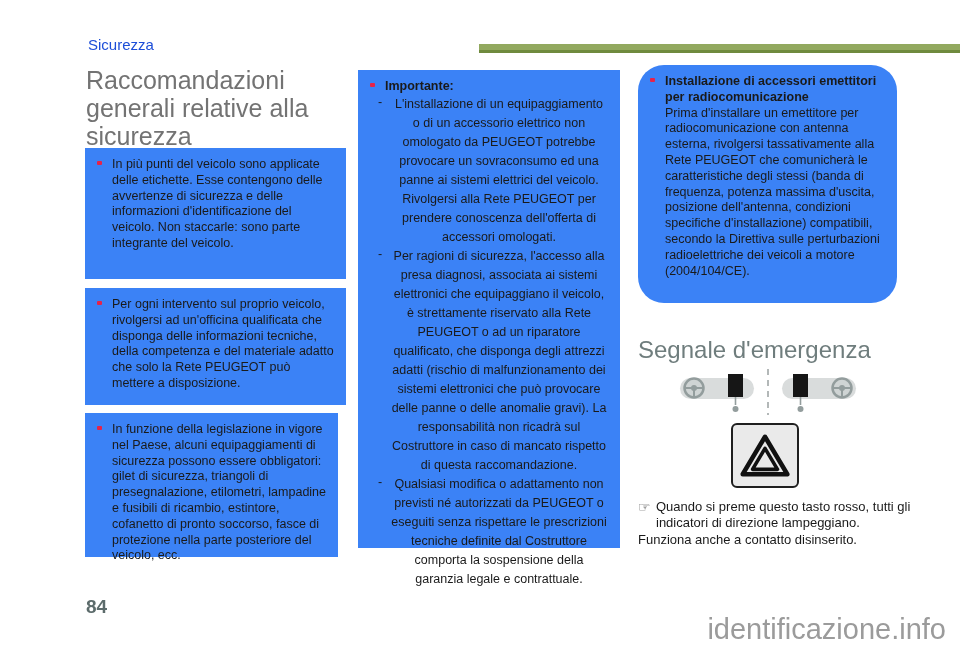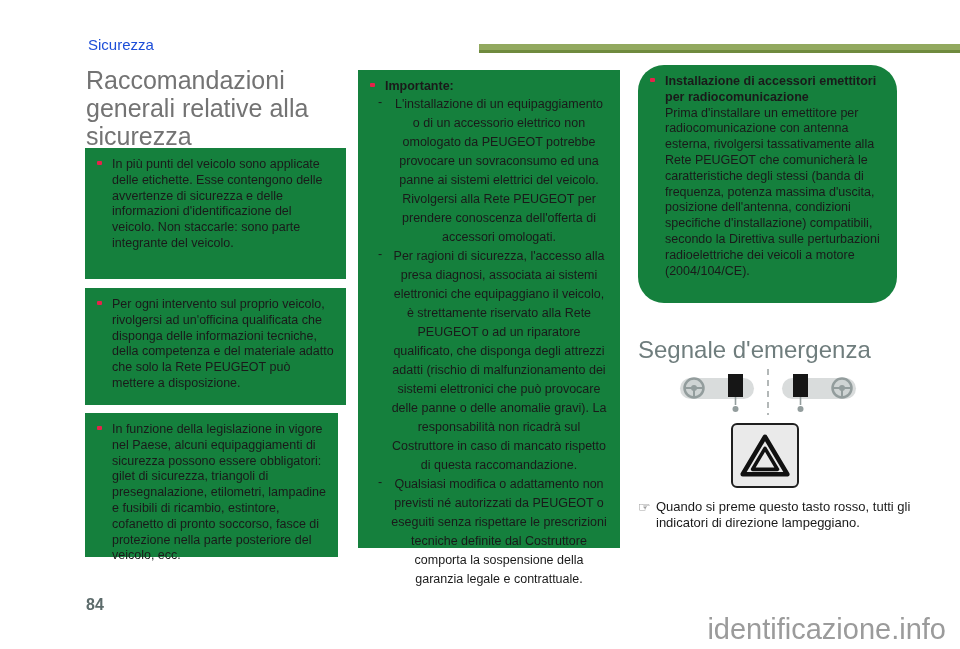--- a/index.html
+++ b/index.html
@@ -14,21 +14,21 @@
   
   .chapter-label{left:88px;top:36px;font-size:15px;color:#1d4ed8;}
   .green-bar{left:479px;top:44px;right:0;height:9px;
     background:linear-gradient(to bottom,#92a95f 0%,#92a95f 70%,#6f8a3e 70%,#6f8a3e 100%);}
 
   
   .h1{left:86px;top:66px;width:280px;font-size:25px;line-height:28px;color:#737373;}
   .h2{left:638px;top:336px;width:300px;font-size:24px;color:#6f7d7d;}
 
   
-  .box{background:#15803d;box-sizing:border-box;padding:9px 12px;}
+  .box{background:#3b82f6;box-sizing:border-box;padding:9px 12px;}
   .box-text{font-size:12.5px;line-height:15.8px;}
   .box1{left:85px;top:148px;width:261px;height:131px;}
   .box2{left:85px;top:288px;width:261px;height:117px;}
   .box3{left:85px;top:413px;width:253px;height:144px;}
   .boxM{left:358px;top:70px;width:262px;height:478px;}
   .boxR{left:638px;top:65px;width:259px;height:238px;border-radius:26px;}
 
   .warn-row{display:flex;align-items:flex-start;}
   .excl{flex:0 0 6px;width:6px;margin-top:2px;margin-right:9px;}
   .excl .bar{width:5px;height:12px;background:#e6234a;border-radius:1px;}
@@ -46,21 +46,21 @@
     border:2px solid #1f1f1f;border-radius:6px;box-sizing:border-box;
     display:flex;align-items:center;justify-content:center;}
   .pointer-block{left:638px;top:499px;width:316px;}
   .pointer-row{display:flex;align-items:flex-start;}
   .pointer-glyph{flex:0 0 18px;font-family:"DejaVu Sans", sans-serif;font-size:14px;
     color:#4c4c4c;line-height:16px;margin-top:0;}
   .pointer-text{flex:1;font-size:13px;line-height:16px;}
   .footer-line{font-size:13px;line-height:16px;margin-top:1px;}
 
   
-  .page-num{left:86px;top:596px;font-size:16px;font-weight:bold;color:#5c6b6b;}
+  .page-num{left:86px;top:596px;font-size:19px;font-weight:bold;color:#5c6b6b;}
   .watermark{right:14px;top:613px;font-size:29px;color:#9b9b9b;}
 </style>
 </head>
 <body>
 
 <div id="page">
 
   <div class="abs chapter-label">Sicurezza</div>
   <div class="abs green-bar"></div>
 
@@ -150,18 +150,19 @@
       <path d="M28 4 L53 46 L3 46 Z" fill="none" stroke="#111" stroke-width="5" stroke-linejoin="round"></path>
       <path d="M28 17 L42 40.5 L14 40.5 Z" fill="none" stroke="#111" stroke-width="4" stroke-linejoin="round"></path>
     </svg>
   </div>
 
   <div class="abs pointer-block">
     <div class="pointer-row">
       <span class="pointer-glyph">☞</span>
       <span class="pointer-text">Quando si preme questo tasto rosso, tutti gli indicatori di direzione lampeggiano.</span>
     </div>
+    <div class="footer-line">Funziona anche a contatto disinserito.</div>
   </div>
 
   <div class="abs page-num">84</div>
   <div class="abs watermark">identificazione.info</div>
 
 </div>
 
 </body></html>

